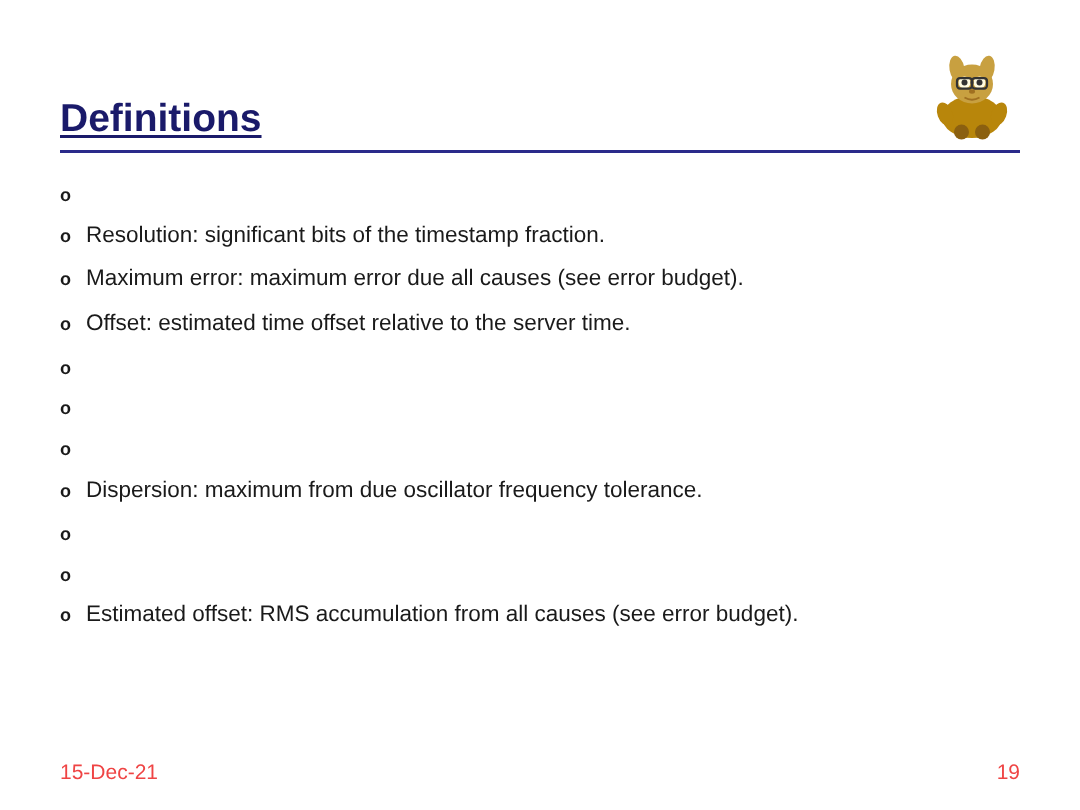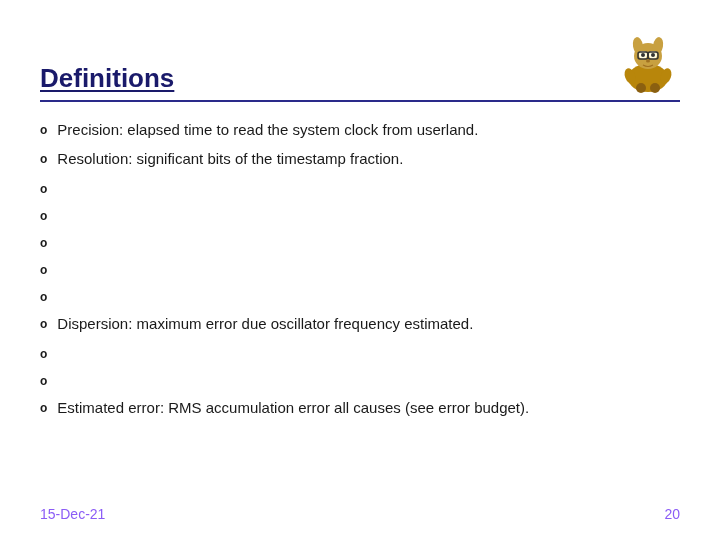--- a/index.html
+++ b/index.html
@@ -69,21 +69,21 @@
     }
 
     .footer {
       position: absolute;
       bottom: 18px;
       left: 40px;
       right: 40px;
       display: flex;
       justify-content: space-between;
       font-size: 14px;
-      color: #8b5cf6;
+      color: #ef4444;
     }
   </style>
 </head>
 <body>
 
 <div class="page">
 
   <div class="header">
     <h1 class="title">Definitions</h1>
 
@@ -117,55 +117,56 @@
 
         <ellipse cx="25" cy="58" rx="5" ry="5" fill="#8B6010"></ellipse>
         <ellipse cx="39" cy="58" rx="5" ry="5" fill="#8B6010"></ellipse>
       </svg>
     </div>
   </div>
 
   <ul class="definitions-list" id="def-list">
   <li>
         <span class="bullet">o</span>
-        <span>Precision: elapsed time to read the system clock from userland.</span>
       </li>
       <li>
         <span class="bullet">o</span>
         <span>Resolution: significant bits of the timestamp fraction.</span>
+      </li>
+      <li>
+        <span class="bullet">o</span>
+        <span>Maximum error: maximum error due all causes (see error budget).</span>
+      </li>
+      <li>
+        <span class="bullet">o</span>
+        <span>Offset: estimated time offset relative to the server time.</span>
       </li>
       <li>
         <span class="bullet">o</span>
       </li>
       <li>
         <span class="bullet">o</span>
       </li>
       <li>
         <span class="bullet">o</span>
       </li>
       <li>
         <span class="bullet">o</span>
-      </li>
-      <li>
-        <span class="bullet">o</span>
-      </li>
-      <li>
-        <span class="bullet">o</span>
-        <span>Dispersion: maximum error due oscillator frequency estimated.</span>
+        <span>Dispersion: maximum from due oscillator frequency tolerance.</span>
       </li>
       <li>
         <span class="bullet">o</span>
       </li>
       <li>
         <span class="bullet">o</span>
       </li>
       <li>
         <span class="bullet">o</span>
-        <span>Estimated error: RMS accumulation error all causes (see error budget).</span>
+        <span>Estimated offset: RMS accumulation from all causes (see error budget).</span>
       </li>
     </ul>
 
   <div class="footer">
     <span>15-Dec-21</span>
-    <span>20</span>
+    <span>19</span>
   </div>
 
 </div>
 
 </body></html>

